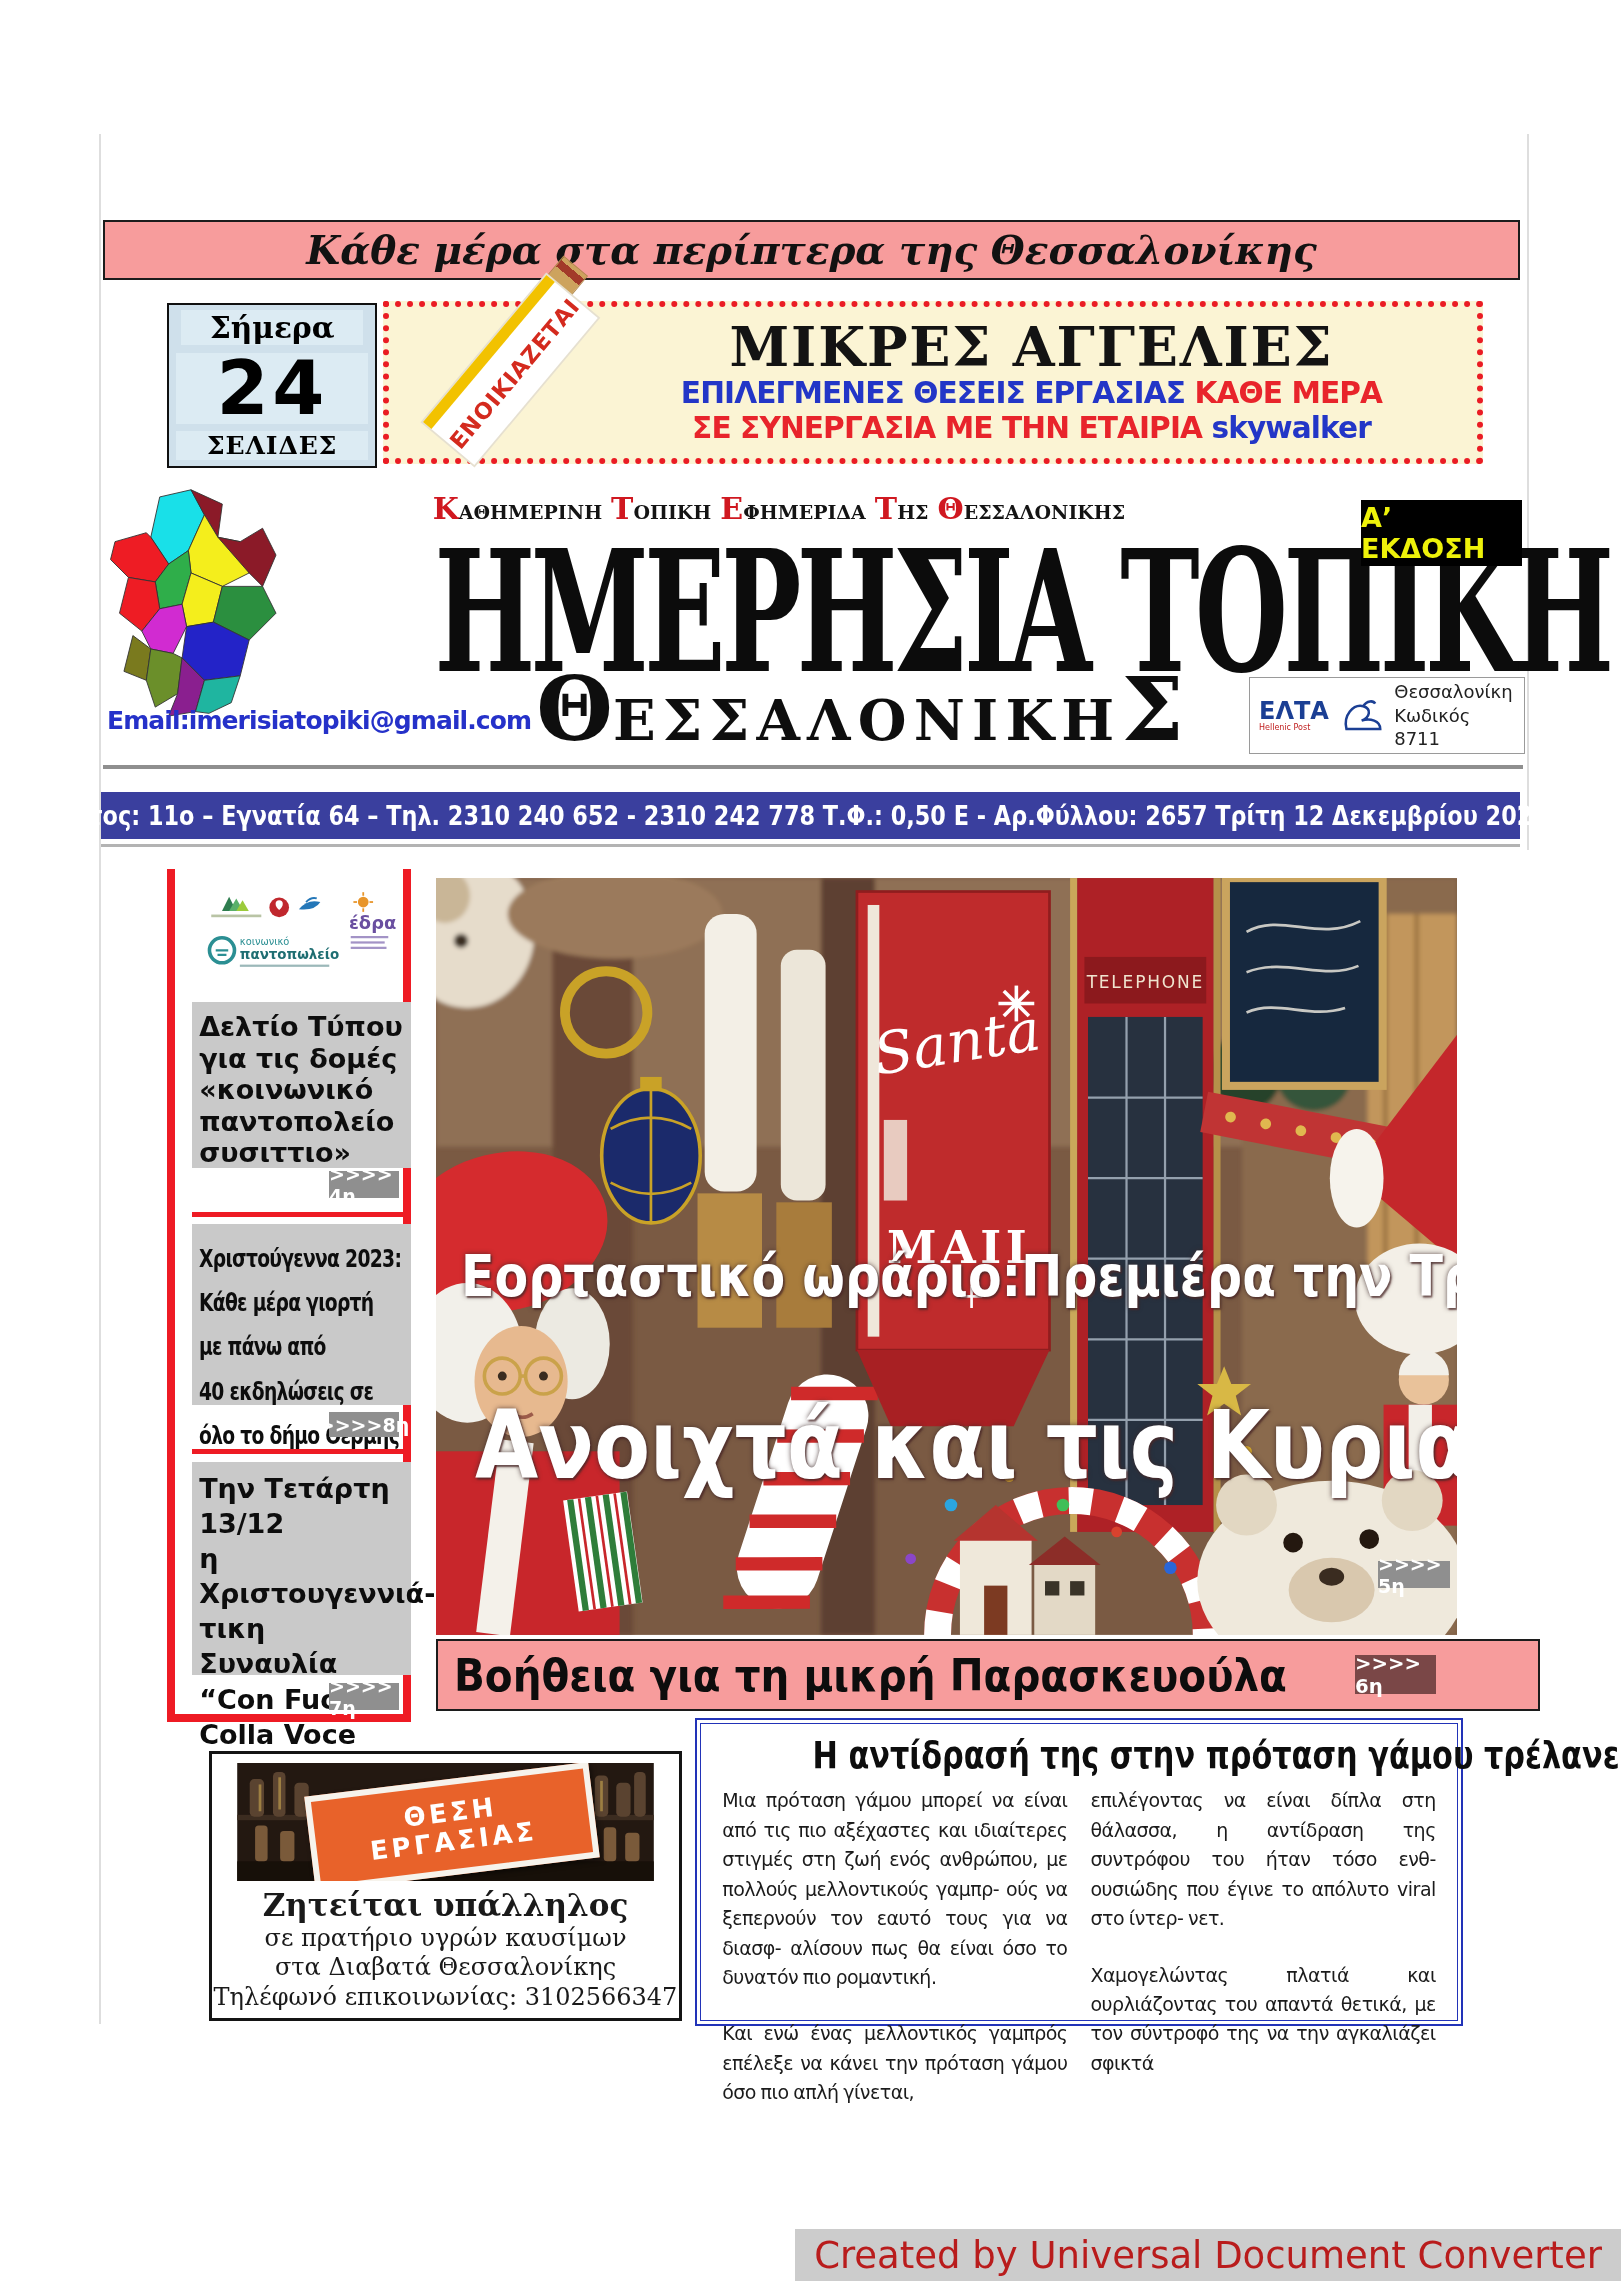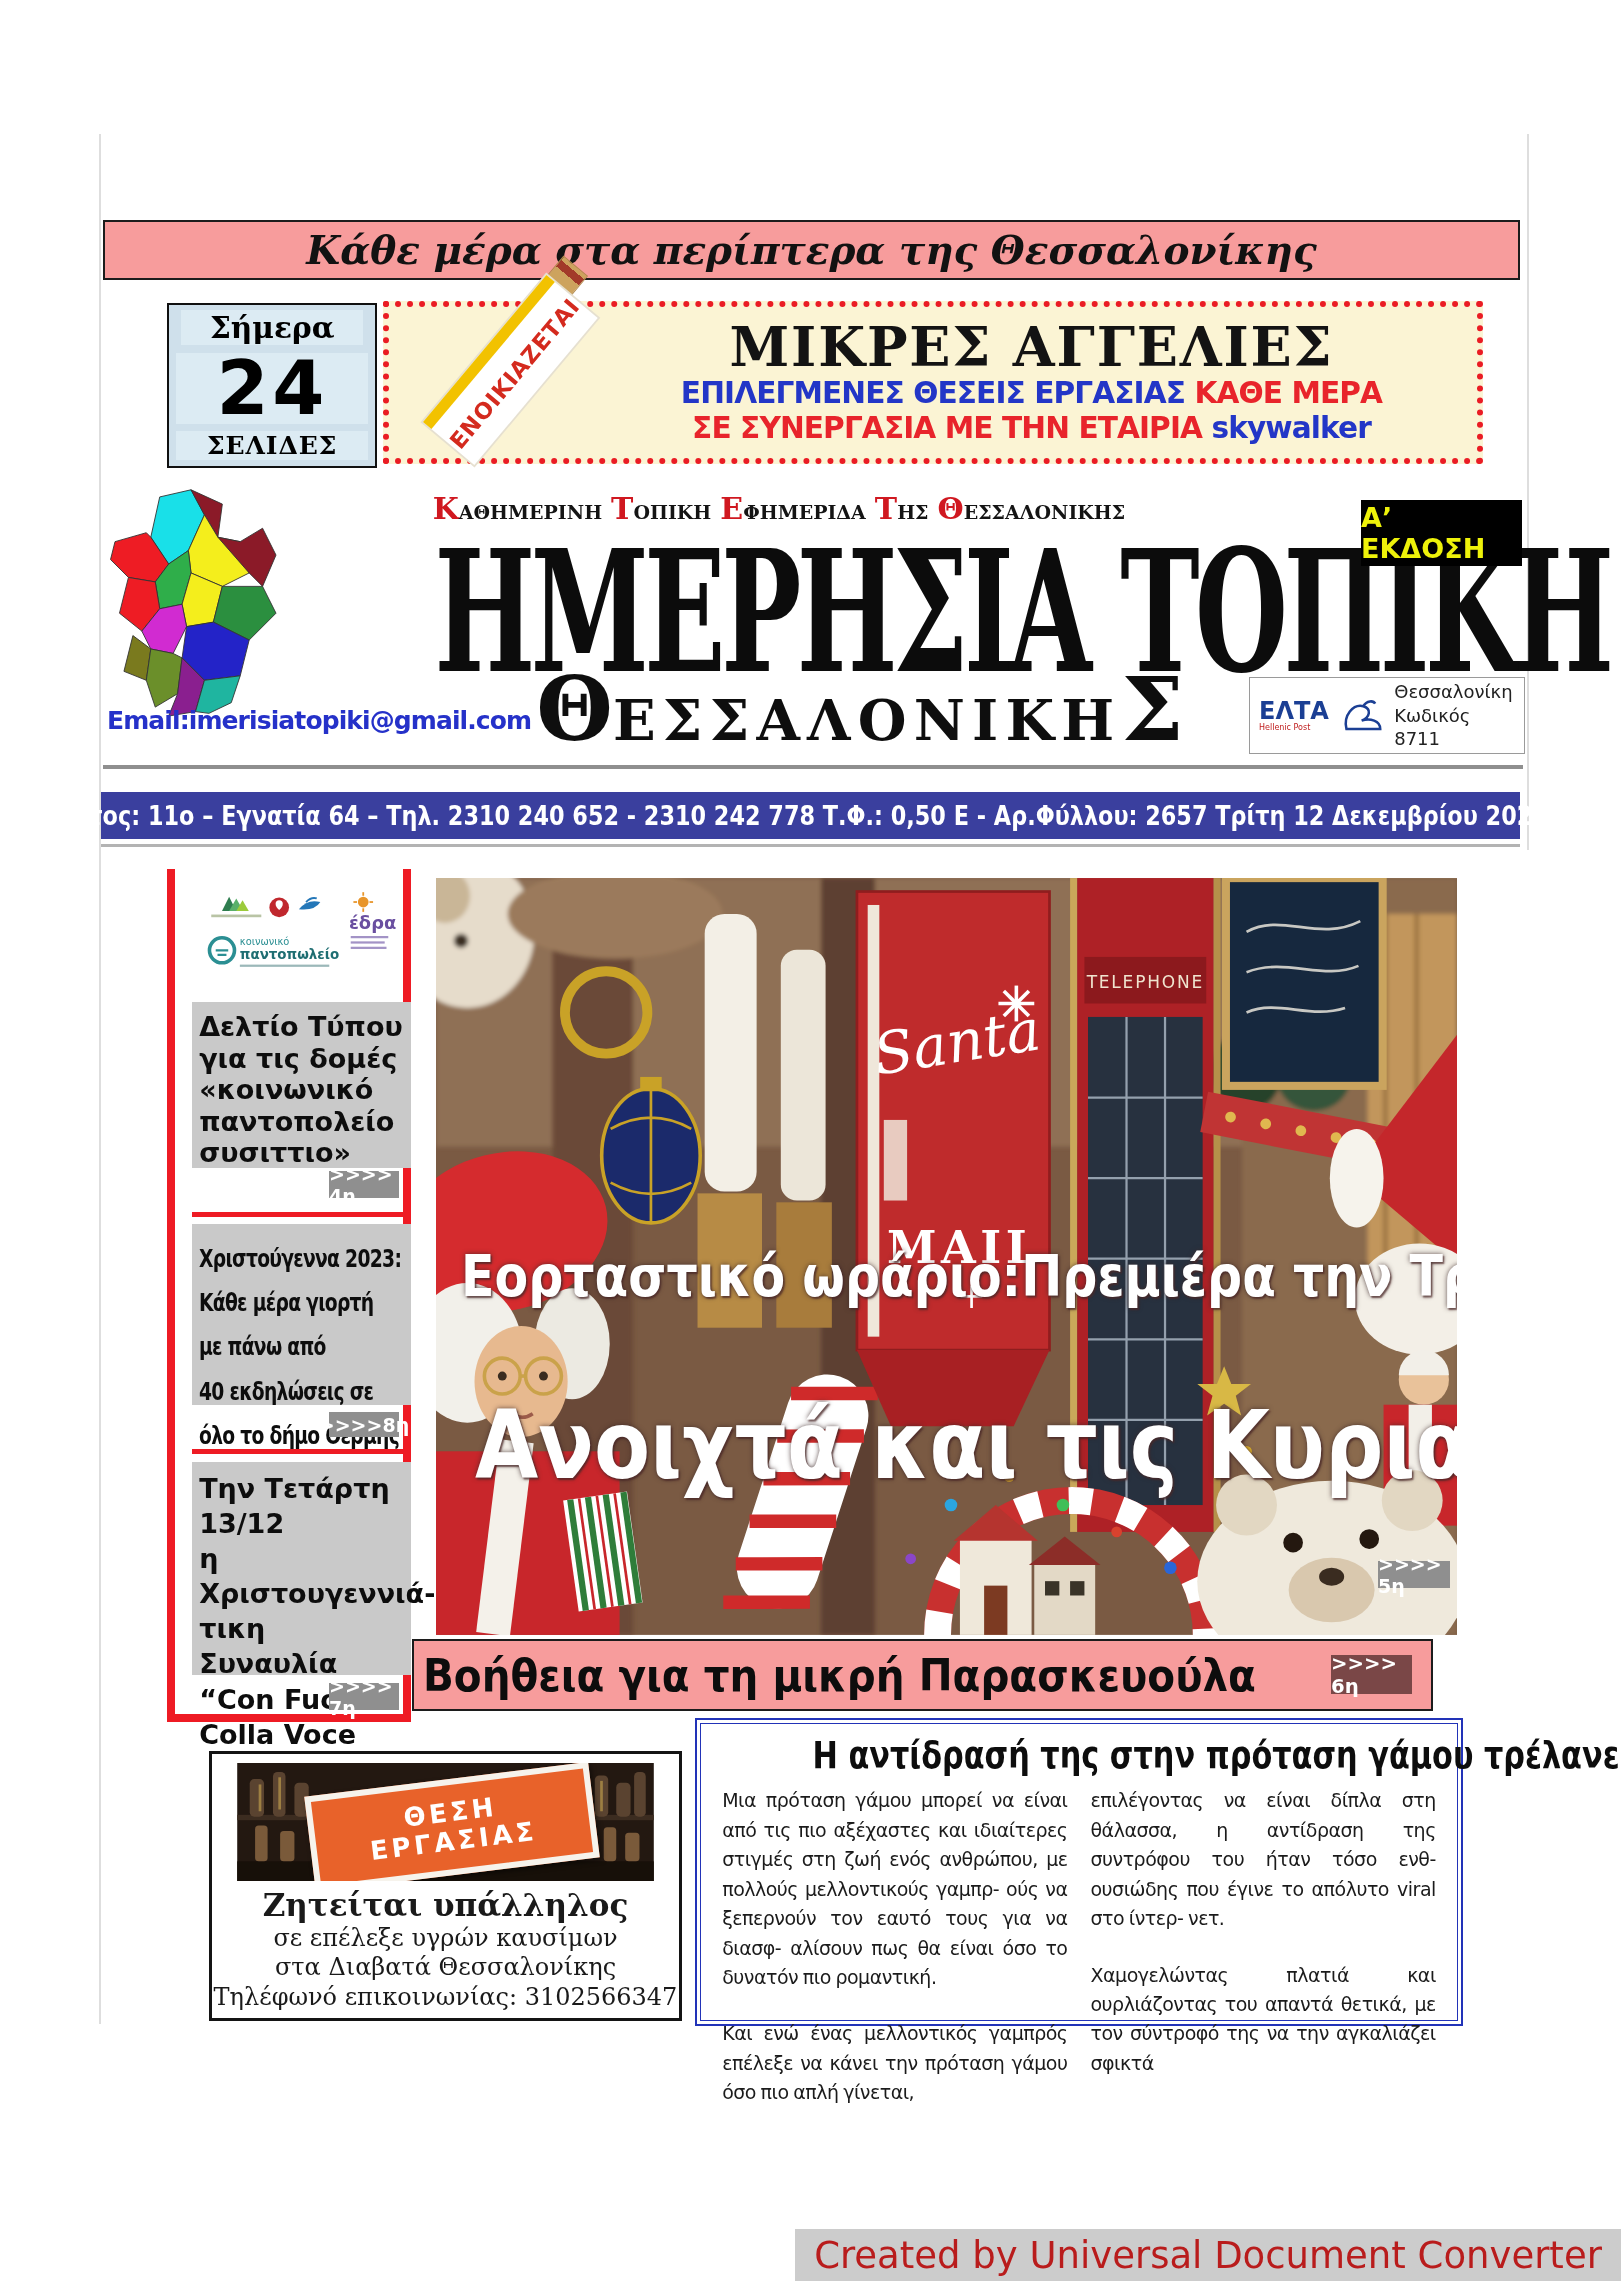--- a/index.html
+++ b/index.html
@@ -82,22 +82,22 @@
   .hero svg{position:absolute;left:0;top:0;}
   .heroline{position:absolute;color:#ffffff;font-weight:bold;white-space:nowrap;
             text-shadow:0 0 5.4px rgba(60,40,40,.8),1.8px 1.8px 1.8px rgba(80,40,40,.7);}
   .h1{left:25px;top:365px;width:976px;}
   .h1 span{display:inline-block;font-size:57px;transform:scaleX(0.86);transform-origin:left center;}
   .h2{left:39px;top:512px;width:967px;}
   .h2 span{display:inline-block;font-size:95px;transform:scaleX(0.86);transform-origin:left center;}
   .badge5{left:942px;top:683px;width:72px;height:27px;position:absolute;}
 
   
-  .helpbar{left:412px;top:1639px;width:1021px;height:72px;background:#f79c9c;border:2.7px solid #1c1c1c;
-           display:flex;align-items:center;box-sizing:border-box;padding:0 9px;}
+  .helpbar{left:436px;top:1639px;width:1104px;height:72px;background:#f79c9c;border:2.7px solid #1c1c1c;
+           display:flex;align-items:center;box-sizing:border-box;padding:0 16px;}
   .helpbar .txt{display:inline-block;color:#0d0d0d;font-weight:bold;font-size:44px;transform:scaleX(0.92);transform-origin:left center;white-space:nowrap;}
   .badge6{position:absolute;left:917px;top:14.3px;width:81px;height:39px;background:#7a4747;color:#fff;font-weight:bold;
           font-size:19.7px;display:flex;align-items:center;justify-content:center;}
 
   
   .jobbox{left:209px;top:1751px;width:473px;height:270px;border:3.6px solid #141414;background:#fff;box-sizing:border-box;}
   .jobphoto{position:absolute;left:25px;top:9px;width:417px;height:118px;overflow:hidden;}
   .jobsign{position:absolute;left:72px;top:16px;width:274px;height:84px;background:#e8622a;border:6.3px solid #f6f3ec;
            transform:rotate(-7deg);display:flex;flex-direction:column;align-items:center;justify-content:center;
            box-shadow:1.8px 2.7px 5.4px rgba(0,0,0,.5);}
@@ -465,21 +465,21 @@
             <rect x="406" y="20" width="3" height="34"></rect>
           </g>
       </svg>
       <div class="jobsign">
         <span>ΘΕΣΗ</span>
         <span>ΕΡΓΑΣΙΑΣ</span>
       </div>
     </div>
     <div class="jobtext">
       <div class="jl1">Ζητείται υπάλληλος</div>
-      <div class="jl">σε επέλεξε υγρών καυσίμων</div>
+      <div class="jl">σε πρατήριο υγρών καυσίμων</div>
       <div class="jl">στα Διαβατά Θεσσαλονίκης</div>
       <div class="jl">Τηλέφωνό επικοινωνίας: 3102566347</div>
     </div>
   </div>
 
   <div class="abs articlebox">
     <div class="article-inner">
       <div class="atitle"><span>Η αντίδρασή της στην πρόταση γάμου τρέλανε το ίντερνετ</span></div>
       <div class="acols">
         <div class="acol">

